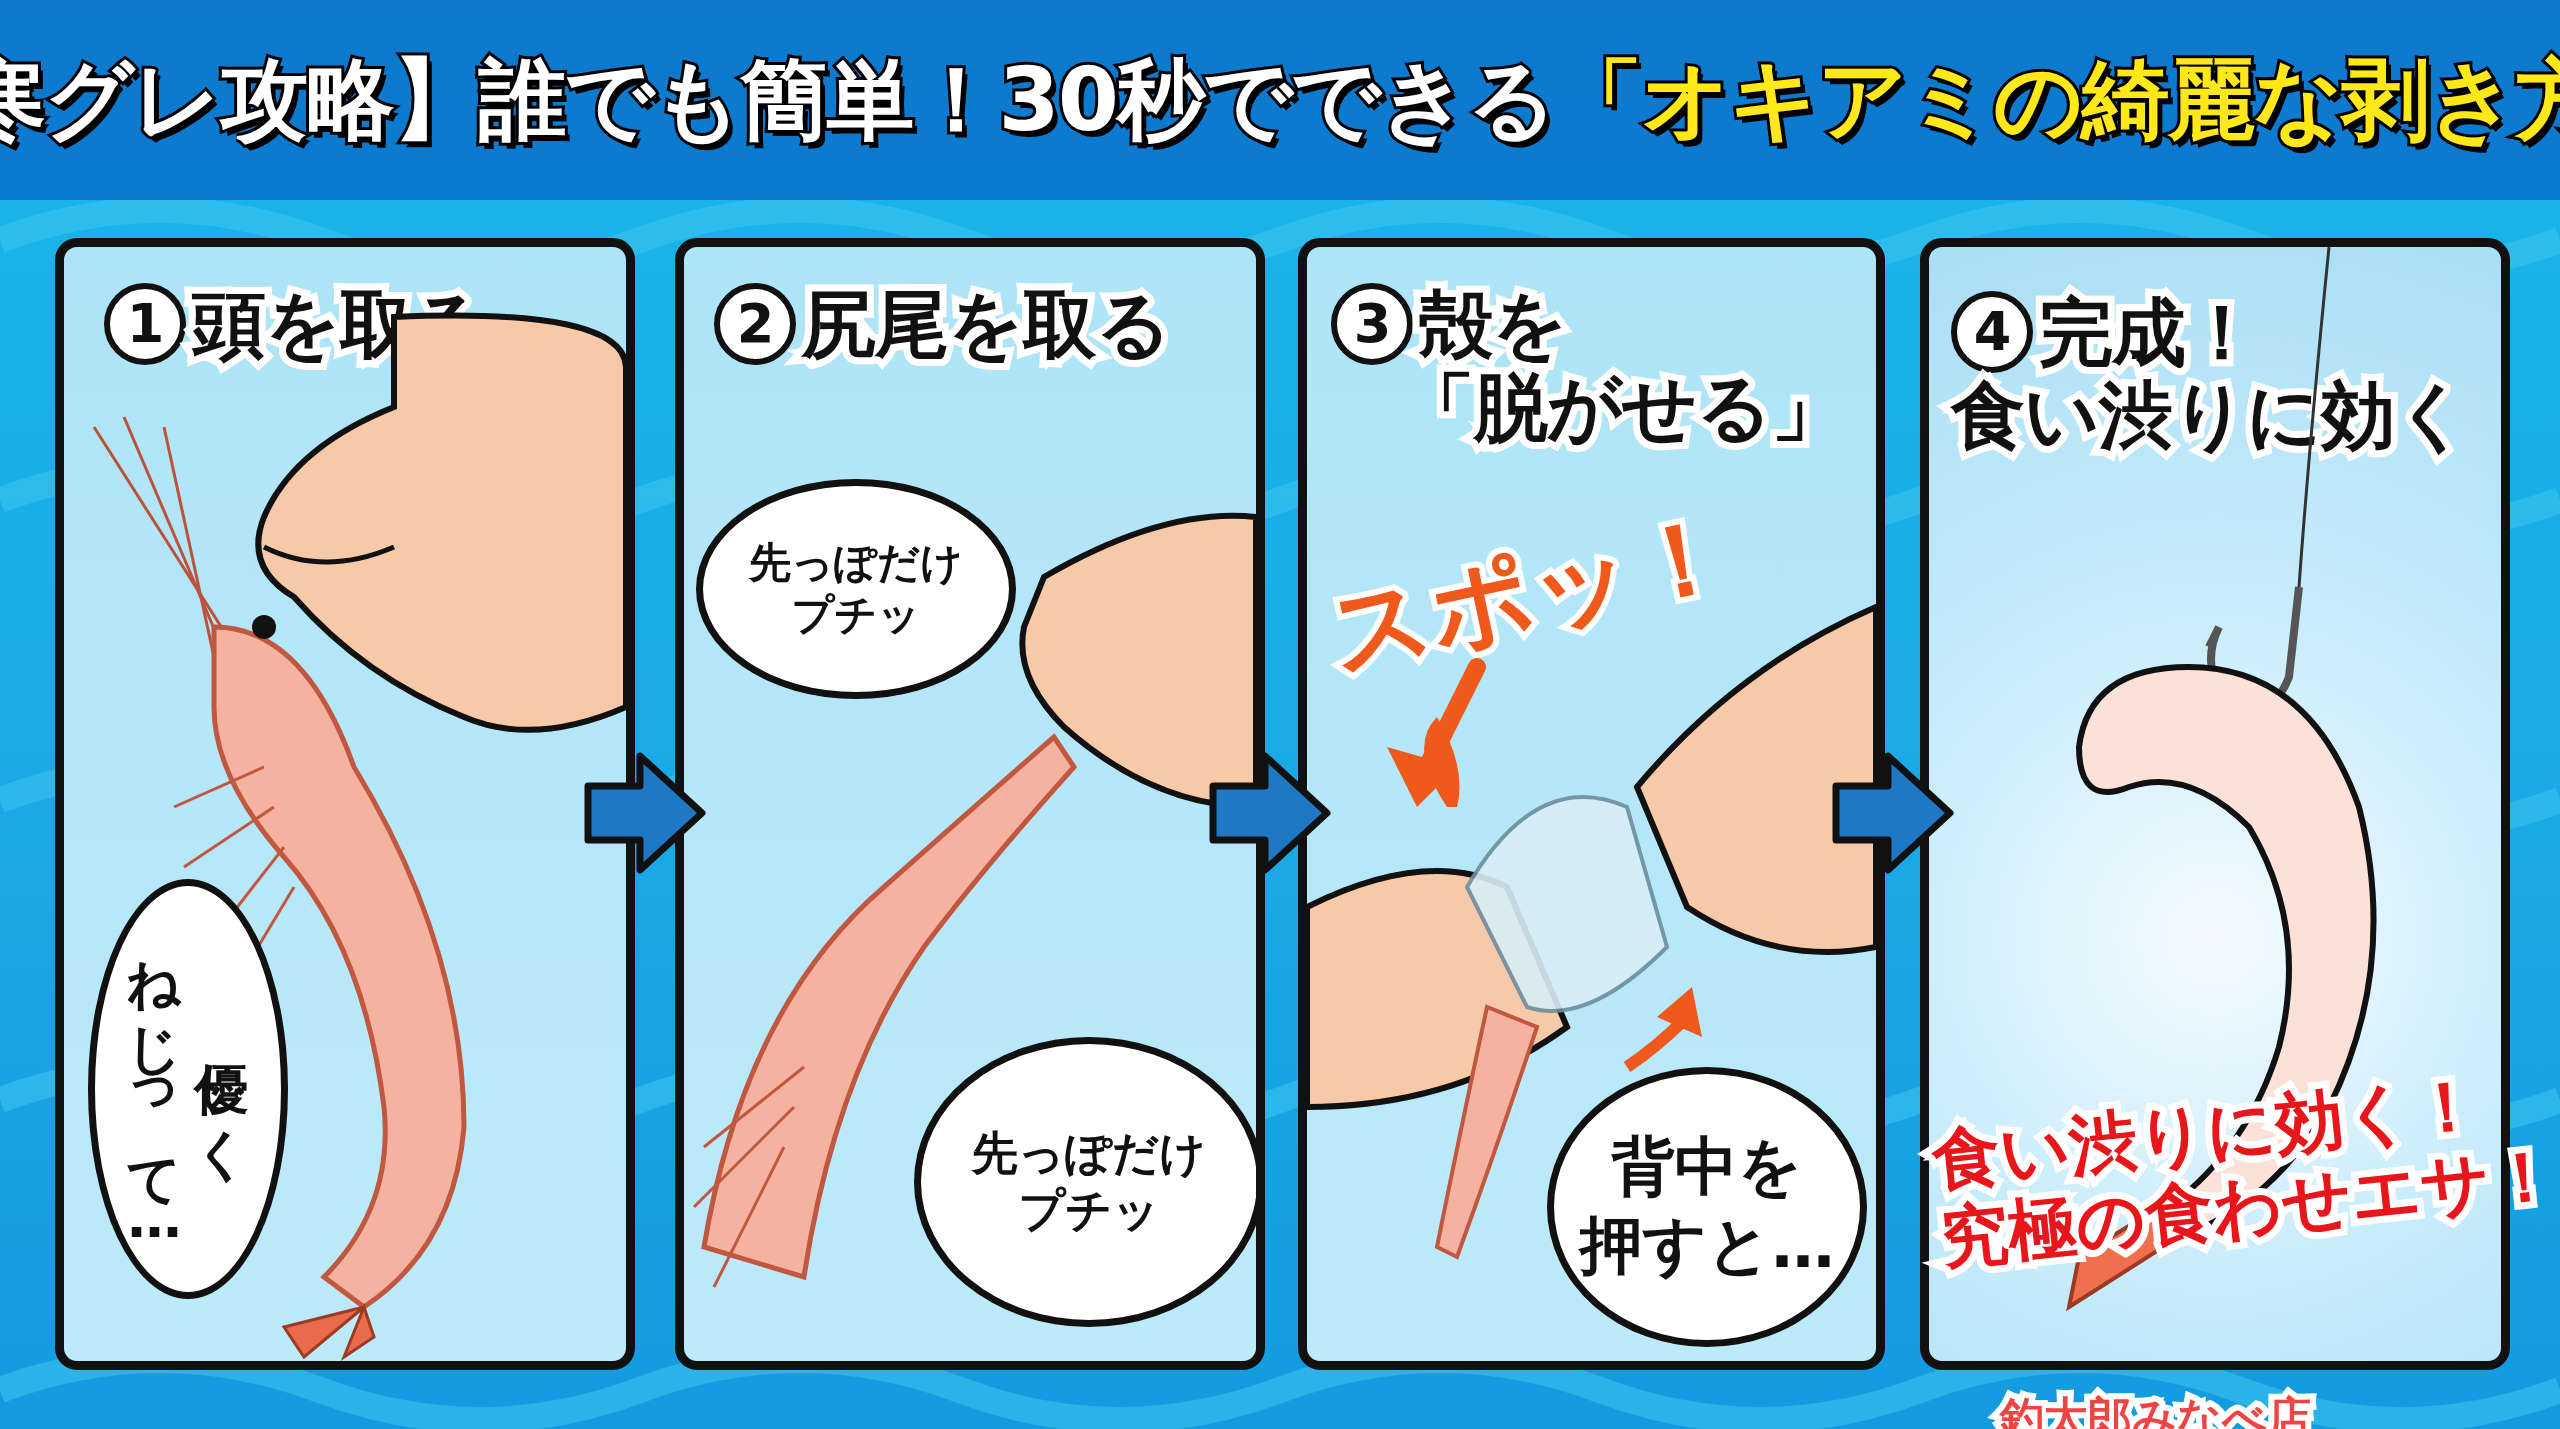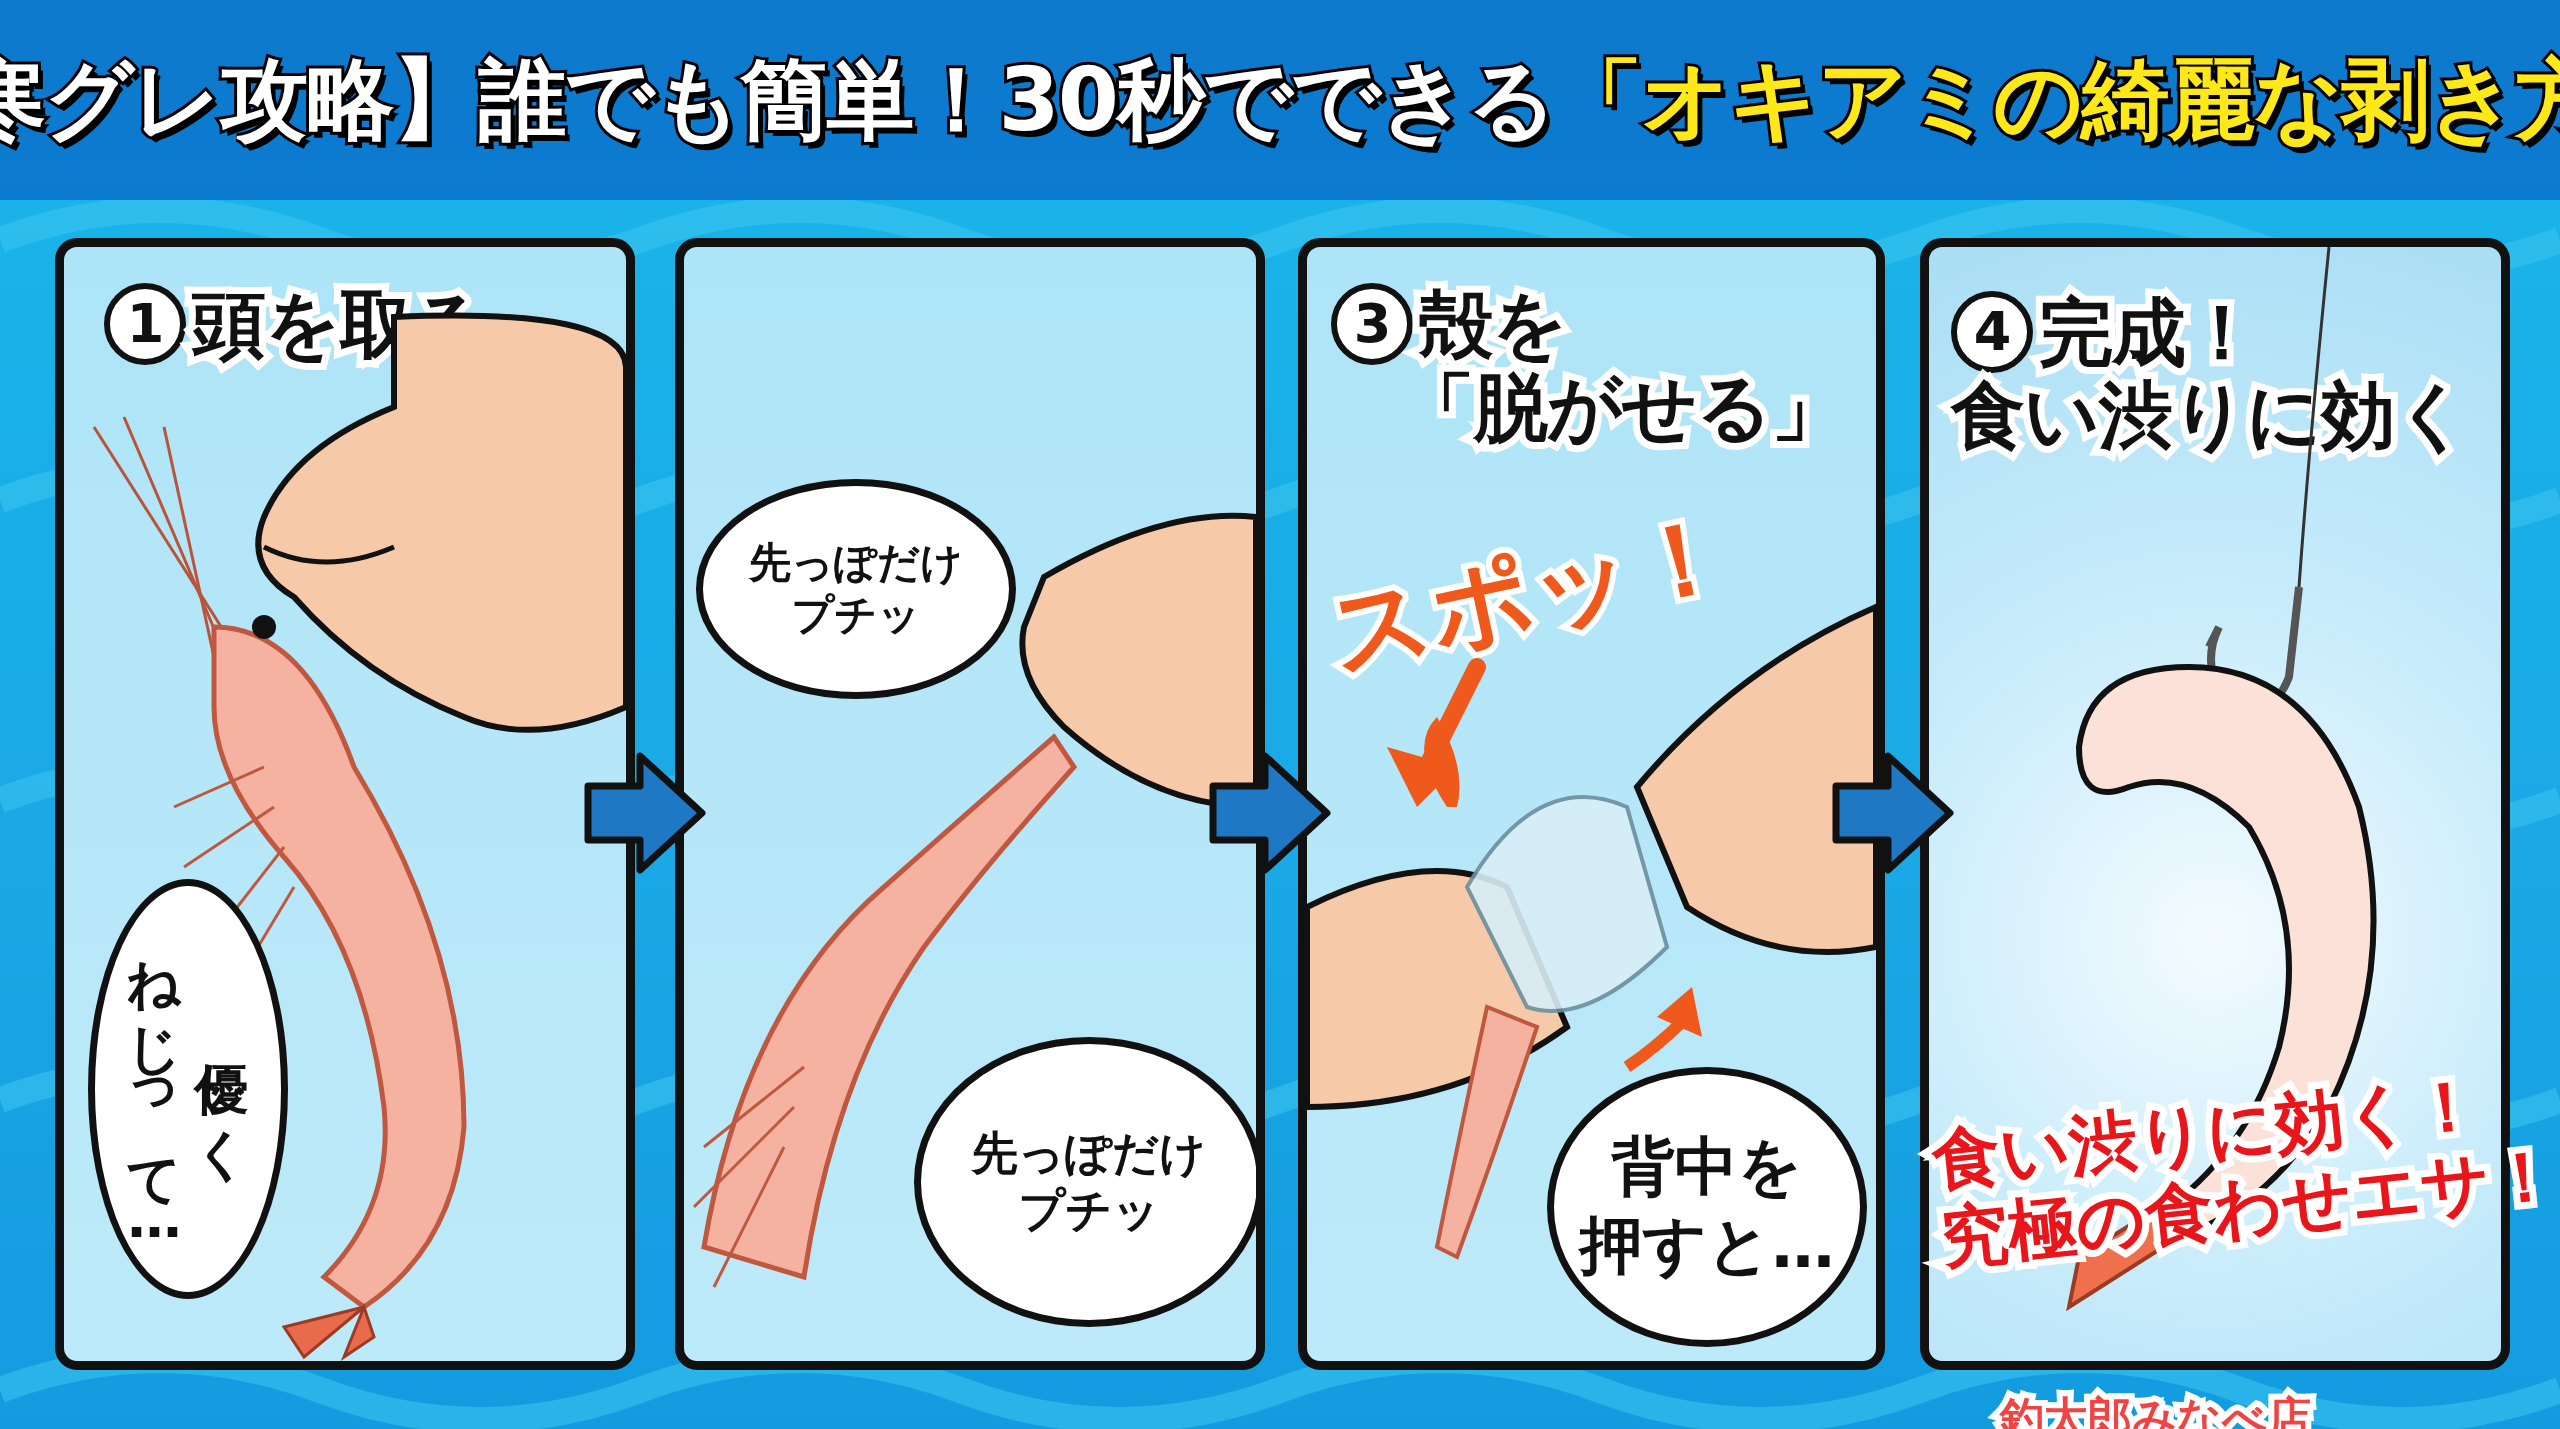--- a/index.html
+++ b/index.html
@@ -88,20 +88,23 @@
   <div class="bubble" style="left:24px;top:632px;width:200px;height:420px;">
     <span class="vertical">優しく
 ねじって…</span>
   </div>
   <svg class="tail" style="left:150px;top:592px;" width="80" height="70">
     <path d="M10 66 L70 4 L56 66" fill="#fff" stroke="#111" stroke-width="7" stroke-linejoin="round"></path>
   </svg>
 </div>
 
 <div class="panel p2">
+  <div class="step-title" style="left:30px;top:36px;">
+    <span class="num">2</span><span>尻尾を取る</span>
+  </div>
   <svg style="position:absolute;left:0;top:0;" width="572" height="1114">
     <path d="M360 330 Q480 260 572 270 L572 560 Q470 560 380 480 Q330 430 340 380 Z" fill="#f6c9a8" stroke="#111" stroke-width="6"></path>
     <path d="M20 1000 Q60 760 200 640 Q290 560 370 490 L390 520 Q300 620 240 700 Q150 830 120 1030 Z" fill="#f6b2a0" stroke="#c05840" stroke-width="5"></path>
     <g stroke="#c05840" stroke-width="3">
       <path d="M120 820 L20 900"></path>
         <path d="M110 860 L10 960"></path>
         <path d="M100 900 L30 1040"></path>
     </g>
   </svg>
   <div class="bubble" style="left:12px;top:232px;width:320px;height:220px;font-size:42px;">

